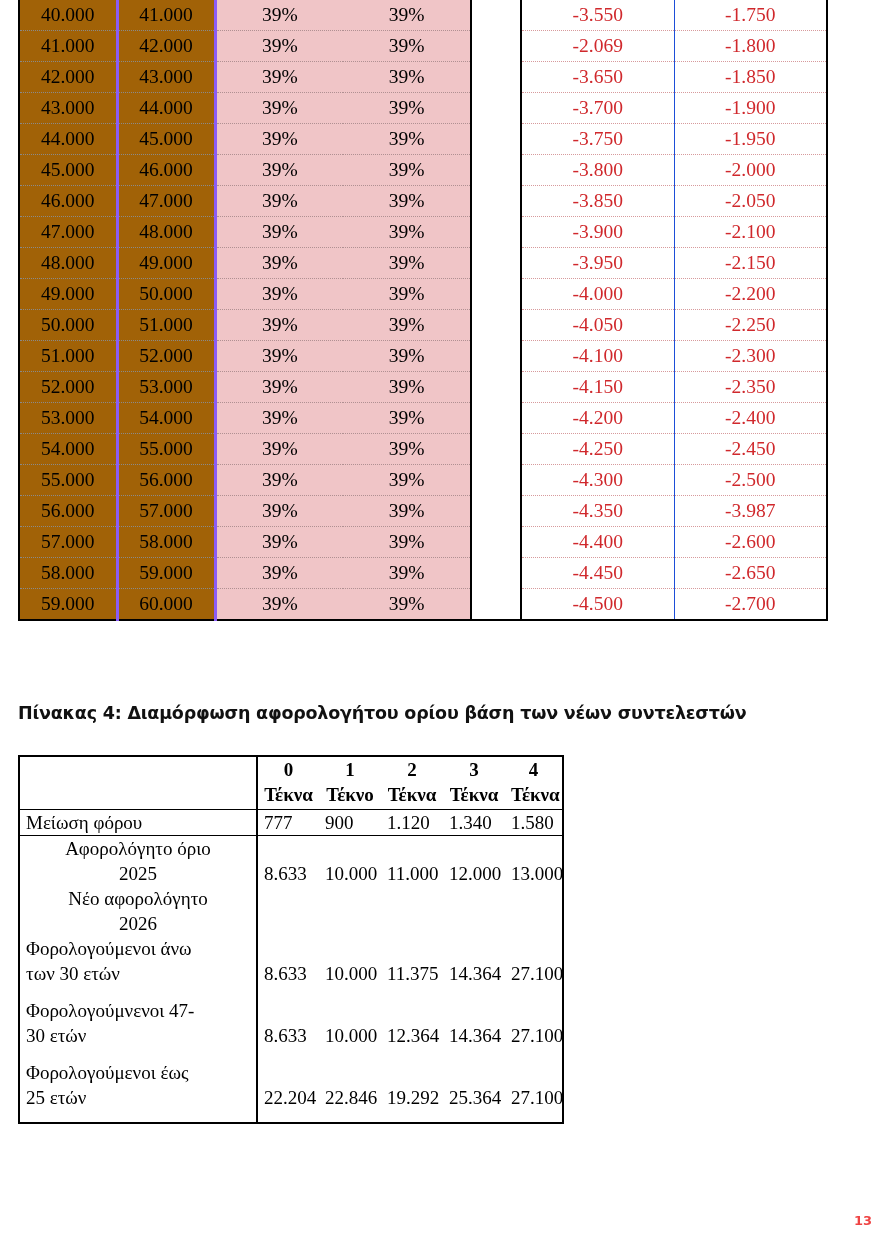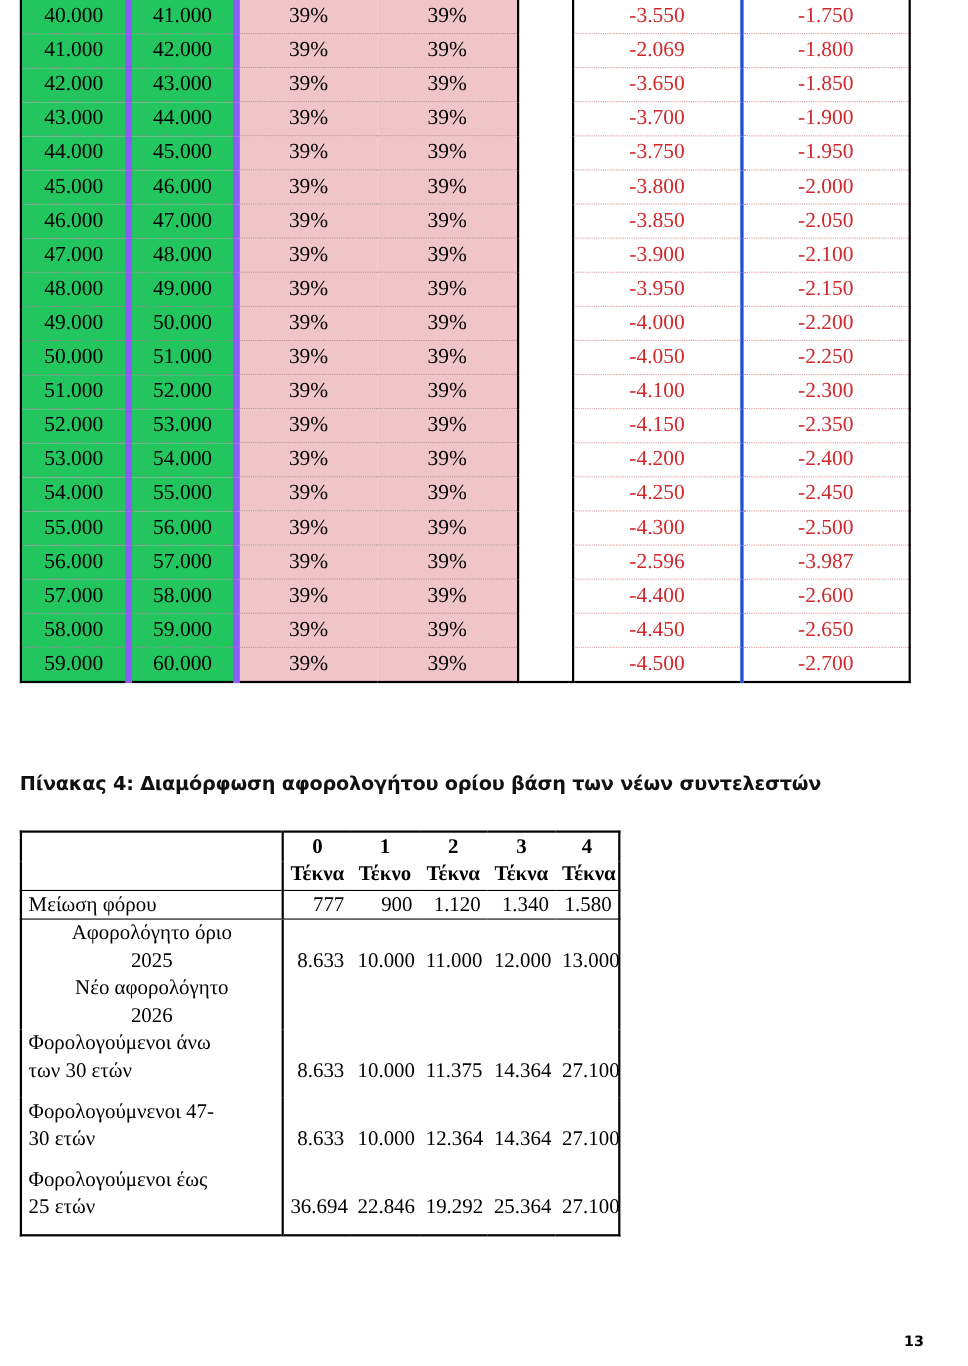--- a/index.html
+++ b/index.html
@@ -42,43 +42,43 @@
   
   col.c1 { width: 98px; }
   col.c2 { width: 98px; }
   col.c3 { width: 128px; }
   col.c4 { width: 128px; }
   col.c5 { width: 50px; }
   col.c6 { width: 153px; }
   col.c7 { width: 153px; }
 
   .cell-bound {
-    border-right: 6px solid #8b5cf6;
+    border-right: 3px solid #8b5cf6;
     border-bottom: 1px dotted #8a8a8a;
-    background: #22c55e;
+    background: #a16207;
   }
   .cell-bound.first { border-left: none; }
   .cell-pink {
     background: #f0c5c7;
     border-bottom: 1px dotted #b09092;
     font-weight: normal;
   }
   .cell-pink.edge-left { border-left: 1px solid #000; }
   .cell-pink.edge-right { border-right: 2px solid #000; }
   .cell-gap {
     background: #ffffff;
     border-right: 2px solid #000;
     border-left: none;
   }
   .cell-red {
     color: #d0282c;
     border-bottom: 1px dotted #d79a9c;
     background: #ffffff;
   }
-  .cell-red.sep { border-right: 3px solid #1d4ed8; }
+  .cell-red.sep { border-right: 1px solid #1d4ed8; }
   .row-last td { border-bottom: none; }
   .row-last .cell-pink { background: #e8adb0; }
 
   
   .caption {
     position: absolute;
     left: 18px;
     top: 703px;
     width: 844px;
     font-family: "DejaVu Sans", sans-serif;
@@ -129,37 +129,37 @@
   .hdr-blank {
     border-right: 2px solid #000;
     border-bottom: 1px solid #000;
   }
   .lbl {
     border-right: 2px solid #000;
     text-align: left;
     line-height: 25px;
   }
   .num {
-    text-align: right;
+    text-align: left;
     padding-right: 6px;
     line-height: 25px;
   }
   .row-div td { border-bottom: 1px solid #000; }
   .tall { height: 86px; text-align: center; }
   .tall2 { height: 62px; }
 
   
   .page-num {
     position: absolute;
-    right: 40px;
+    right: 8px;
     bottom: 14px;
     font-family: "DejaVu Sans", sans-serif;
     font-size: 13px;
     font-weight: bold;
-    color: #000000;
+    color: #ef4444;
   }
 </style>
 </head>
 <body>
 
 <div class="top-table-wrap">
   <table class="grid top">
     <colgroup>
       <col class="c1">
         <col class="c2">
@@ -313,21 +313,21 @@
           <td class="cell-gap"></td>
           <td class="cell-red sep">-4.300</td>
           <td class="cell-red">-2.500</td>
         </tr>
         <tr>
           <td class="cell-bound first">56.000</td>
           <td class="cell-bound">57.000</td>
           <td class="cell-pink edge-left">39%</td>
           <td class="cell-pink edge-right">39%</td>
           <td class="cell-gap"></td>
-          <td class="cell-red sep">-2.596</td>
+          <td class="cell-red sep">-4.350</td>
           <td class="cell-red">-3.987</td>
         </tr>
         <tr>
           <td class="cell-bound first">57.000</td>
           <td class="cell-bound">58.000</td>
           <td class="cell-pink edge-left">39%</td>
           <td class="cell-pink edge-right">39%</td>
           <td class="cell-gap"></td>
           <td class="cell-red sep">-4.400</td>
           <td class="cell-red">-2.600</td>
@@ -428,21 +428,21 @@
         <td class="num" style="padding-top:25px;">12.364</td>
         <td class="num" style="padding-top:25px;">14.364</td>
         <td class="num" style="padding-top:25px;">27.100</td>
       </tr>
 
       <tr>
         <td class="lbl tall2">
           <div>Φορολογούμενοι έως</div>
           <div>25 ετών</div>
         </td>
-        <td class="num" style="padding-top:25px;">36.694</td>
+        <td class="num" style="padding-top:25px;">22.204</td>
         <td class="num" style="padding-top:25px;">22.846</td>
         <td class="num" style="padding-top:25px;">19.292</td>
         <td class="num" style="padding-top:25px;">25.364</td>
         <td class="num" style="padding-top:25px;">27.100</td>
       </tr>
     </tbody>
   </table>
 </div>
 
 <div class="page-num">13</div>

